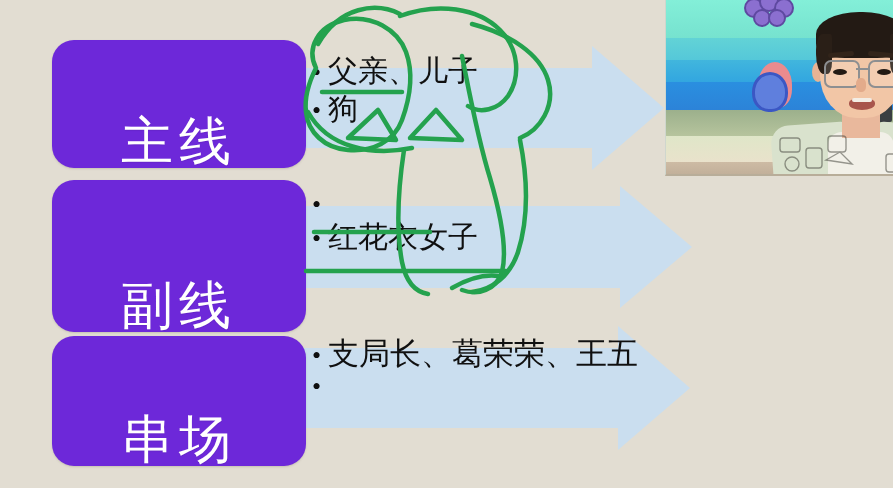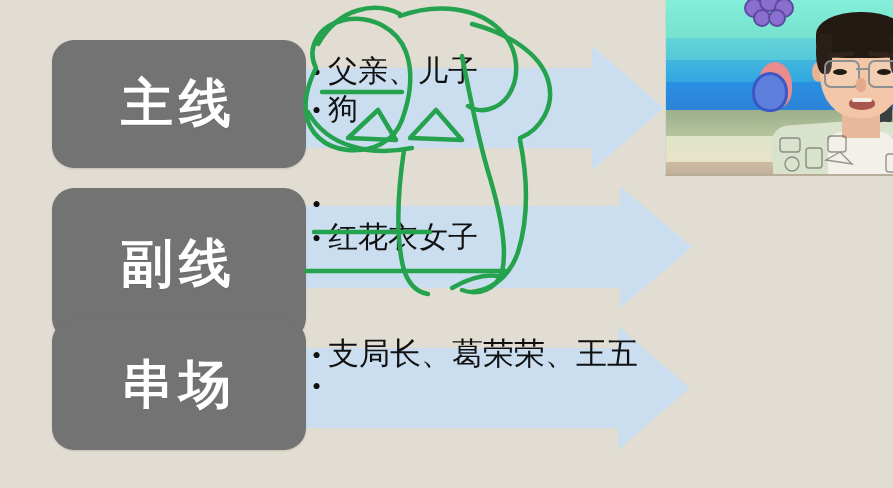--- a/index.html
+++ b/index.html
@@ -20,27 +20,26 @@
   .arrow {
     position: absolute;
     z-index: 1;
   }
   .arrow svg { display: block; }
 
   
   .label-box {
     position: absolute;
     z-index: 3;
-    background: #737373;
+    background: #6d28d9;
     border-radius: 22px;
     display: flex;
-    align-items: center;
+    align-items: flex-end;
     justify-content: center;
     box-shadow: 0 1px 2px rgba(120,110,95,0.25);
-    font-weight: bold;
   }
   .label-box .label-text {
     color: #ffffff;
     font-size: 52px;
     letter-spacing: 6px;
     line-height: 1;
     font-family: "Liberation Serif", "DejaVu Serif", serif;
     text-shadow: 0 1px 1px rgba(0,0,0,0.08);
     white-space: nowrap;
   }
@@ -175,25 +174,25 @@
   <div class="arrow" style="left:292px; top:326px;">
     <svg width="398" height="124" viewBox="0 0 398 124">
       <polygon points="0,22 326,22 326,0 398,62 326,124 326,102 0,102" fill="#cadeef"></polygon>
     </svg>
   </div>
 
   <div class="label-box" style="left:52px; top:40px; width:254px; height:128px;">
     <span class="label-text">主线</span>
   </div>
 
-  <div class="label-box" style="left:52px; top:188px; width:254px; height:152px;">
+  <div class="label-box" style="left:52px; top:180px; width:254px; height:152px;">
     <span class="label-text">副线</span>
   </div>
 
-  <div class="label-box" style="left:52px; top:320px; width:254px; height:130px;">
+  <div class="label-box" style="left:52px; top:336px; width:254px; height:130px;">
     <span class="label-text">串场</span>
   </div>
 
   <div class="bullets" style="left:312px; top:52px;">
     <div class="bullet-line">
       <span class="dot">•</span>
       <span>父亲、儿子</span>
     </div>
     <div class="bullet-line">
       <span class="dot">•</span>

